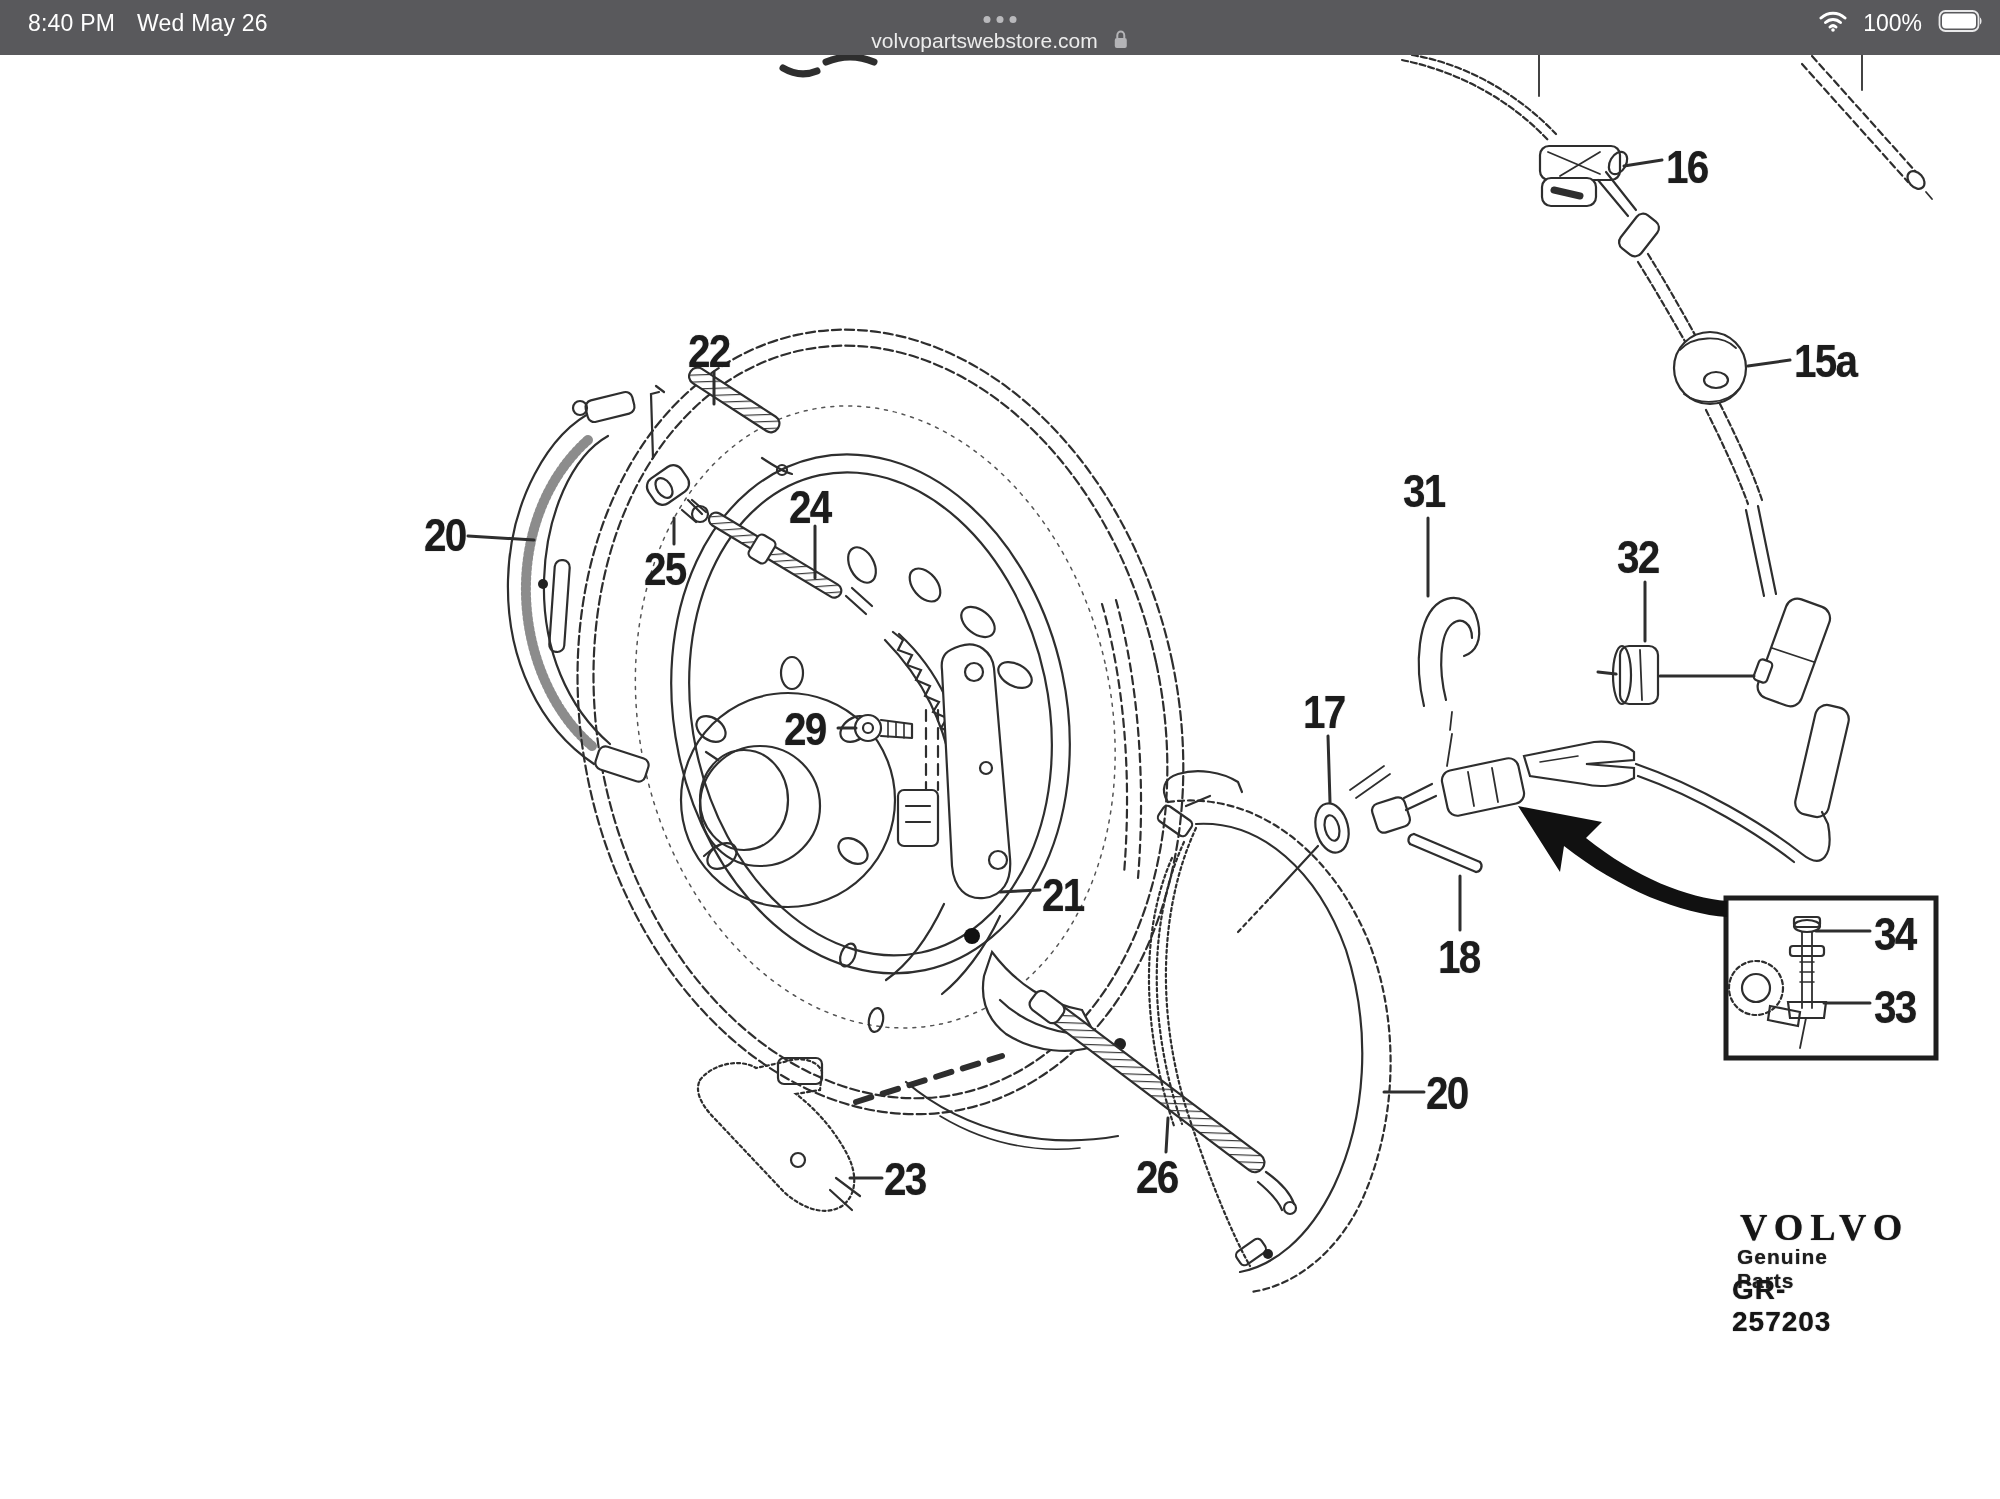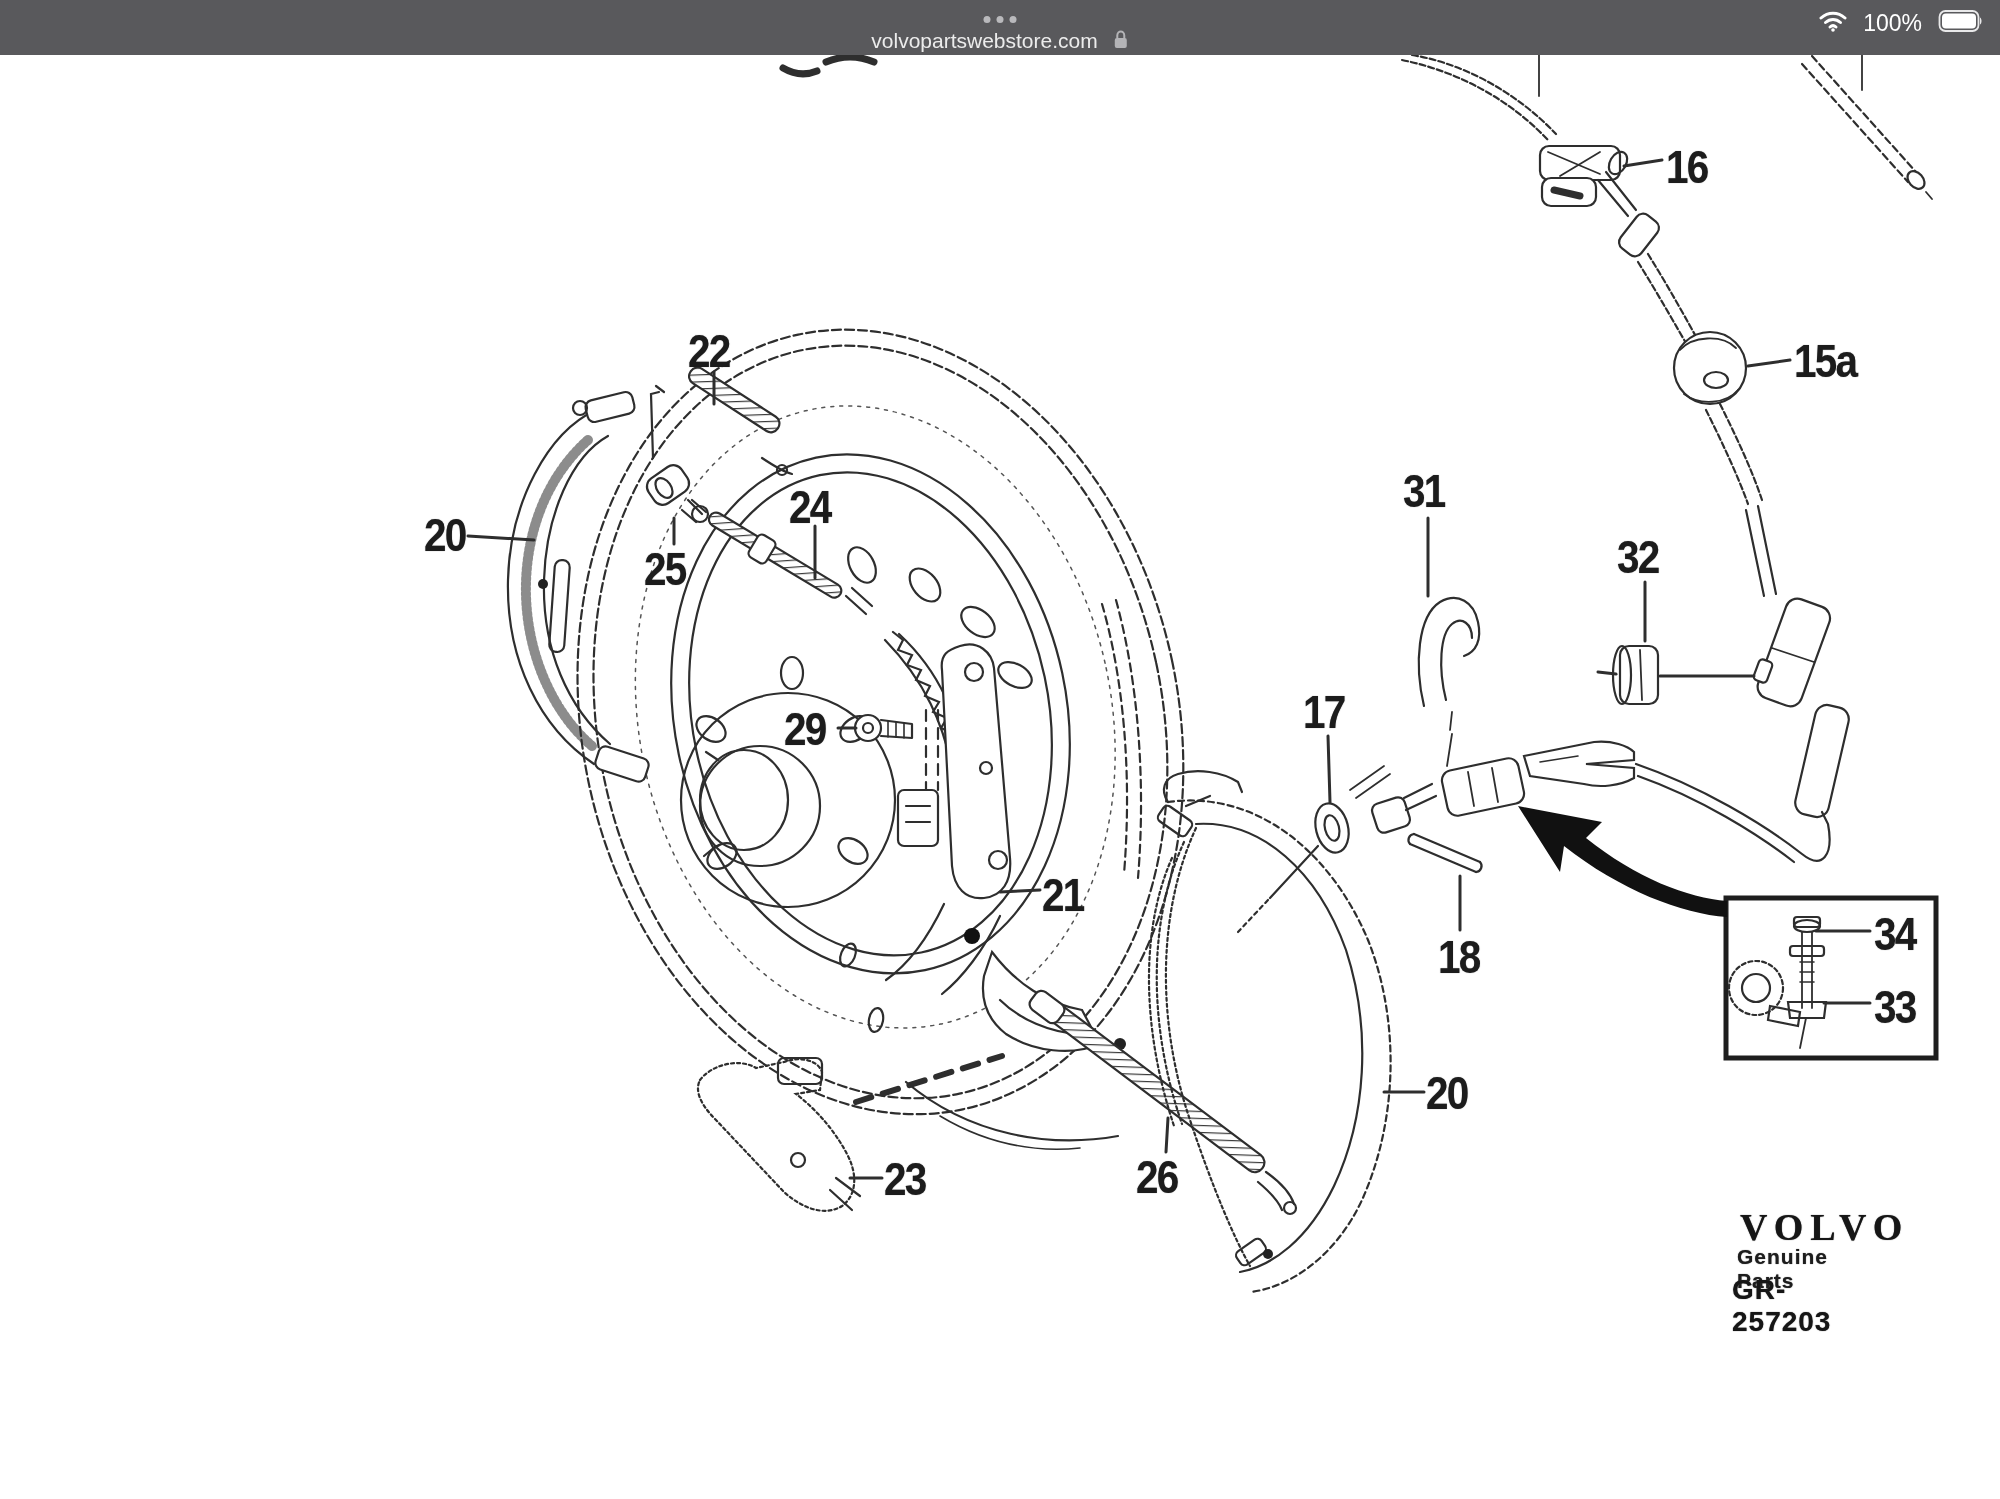--- a/index.html
+++ b/index.html
@@ -2,22 +2,22 @@
 <html><head>
 <meta charset="utf-8">
 <style>
   html,body{margin:0;padding:0;background:#fff;}
   body{width:2000px;height:1499px;position:relative;overflow:hidden;
        font-family:"Liberation Sans",sans-serif;}
 
   
   .topbar{position:absolute;left:0;top:0;width:2000px;height:55px;z-index:10;}
   .statusrow{position:absolute;left:0;top:0;width:100%;height:30px;}
-  .time-date{position:absolute;left:28px;top:10px;display:flex;gap:40px;
-             color:#fff;font-size:23px;font-weight:500;letter-spacing:.2px;margin-top:42px;}
+  .time-date{position:absolute;left:28px;top:10px;display:flex;gap:22px;
+             color:#fff;font-size:23px;font-weight:500;letter-spacing:.2px;}
   .right-cluster{position:absolute;right:16px;top:9px;display:flex;align-items:center;gap:16px;}
   .batt-label{color:#fff;font-size:23px;font-weight:500;}
   .dots{position:absolute;left:50%;top:16px;transform:translateX(-50%);display:flex;gap:6px;}
   .dots i{width:7px;height:7px;border-radius:50%;background:#b9b9bc;display:block;}
   .urlrow{position:absolute;left:50%;top:29px;transform:translateX(-50%);
           display:flex;align-items:center;gap:16px;cursor:pointer;}
   .urltext{color:#ececec;font-size:21px;}
 
   
   .stage{position:absolute;left:0;top:0;width:1796px;height:1499px;}

